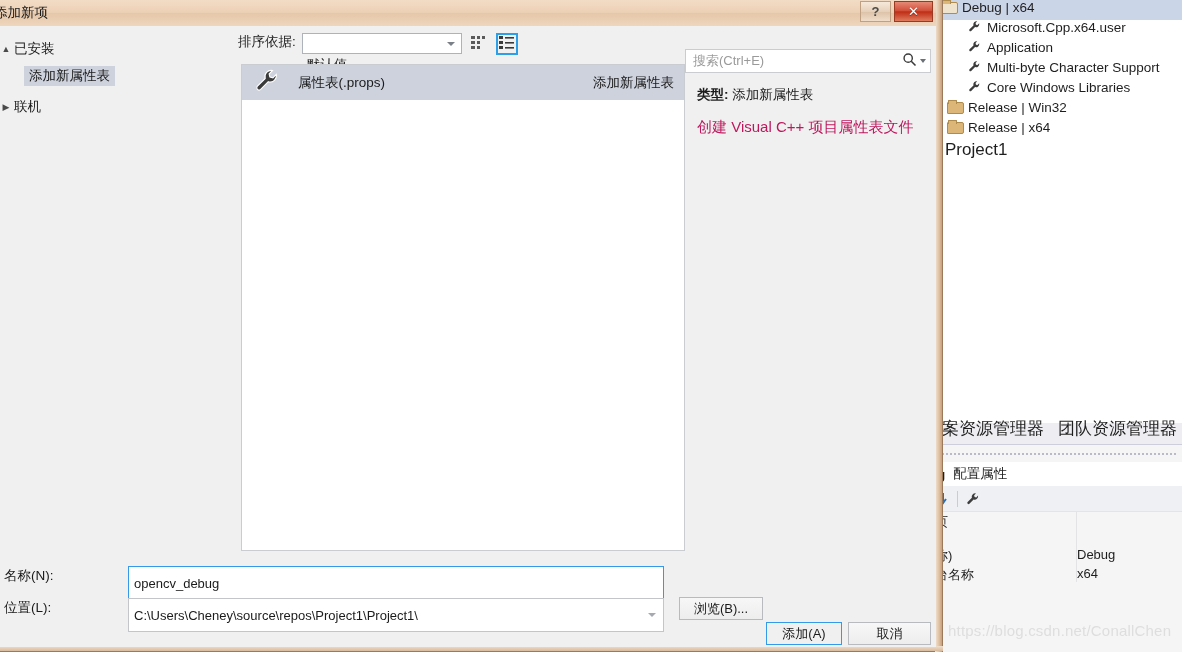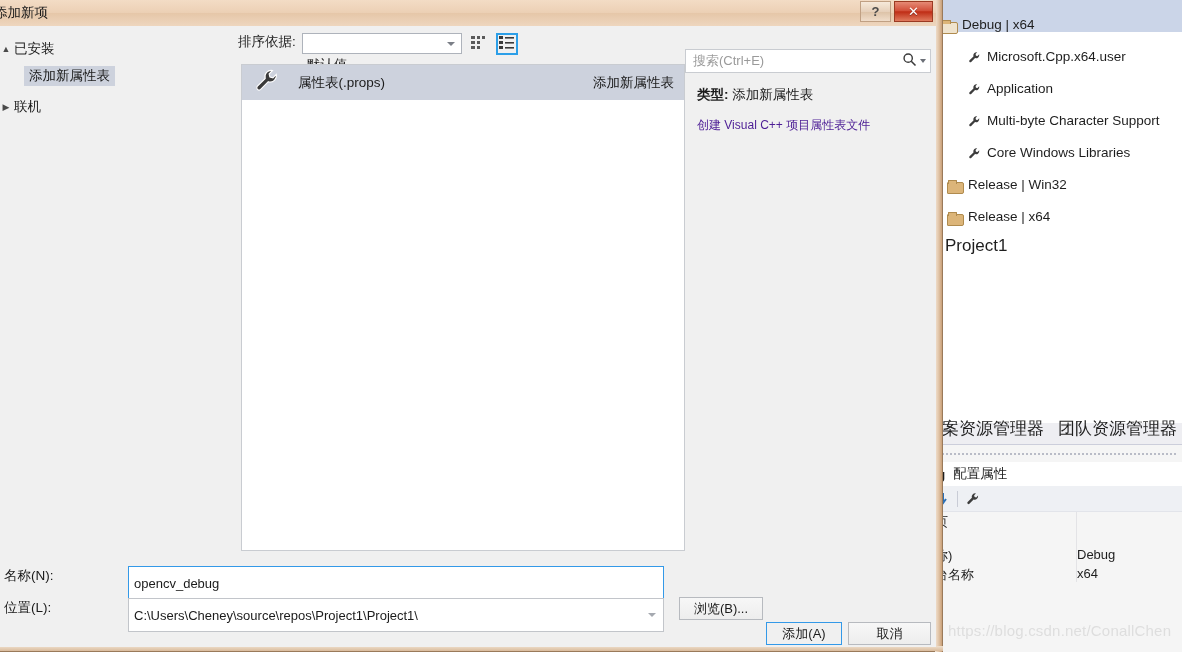--- a/index.html
+++ b/index.html
@@ -16,21 +16,21 @@
   .ide-panel {
     position: absolute; left: 935px; top: 0; width: 247px; height: 652px;
     background: #f5f5f5;
   }
   .ide-tree {
     position: absolute; left: 0; top: 0; width: 247px; height: 423px;
     background: #ffffff;
     font-size: 13.5px; color: #1e1e1e;
   }
   .tree-row {
-    display: flex; align-items: flex-end; height: 32px;
+    display: flex; align-items: flex-start; height: 20px;
     padding-left: 6px; white-space: nowrap;
   }
   .tree-row.selected { background: #cbd5e8; }
   .tree-row.indent1 { padding-left: 12px; }
   .tree-row.indent2 { padding-left: 33px; }
   .tree-row.indent0b { padding-left: 6px; }
   .tree-label { margin-left: 6px; }
   .folder-icon {
     width: 15px; height: 12px; position: relative; flex: none;
   }
@@ -219,21 +219,21 @@
   .searchbox .caret2 {
     width: 0; height: 0; border-left: 3.5px solid transparent;
     border-right: 3.5px solid transparent; border-top: 4px solid #6b6f77;
   }
   .detail-box {
     position: absolute; left: 0; top: 32px; width: 246px; height: 493px;
     background: #f0f0f0; padding: 12px 10px 0 12px;
   }
   .detail-type { font-size: 13.5px; color: #1b1b1b; margin-bottom: 12px; }
   .detail-type b { font-weight: bold; }
-  .detail-desc { font-size: 12px; color: #4c1d95; line-height: 1.5; }
+  .detail-desc { font-size: 15px; color: #be185d; line-height: 1.5; }
 
   
   .dlg-footer {
     position: absolute; left: 0; top: 559px; width: 938px; height: 88px;
     background: #f0f0f0;
   }
   .field-row { position: absolute; display: flex; align-items: center; }
   .field-label { font-size: 13.5px; color: #1b1b1b; }
   .txtinput {
     height: 34px; background: #ffffff; display: flex; align-items: center;

